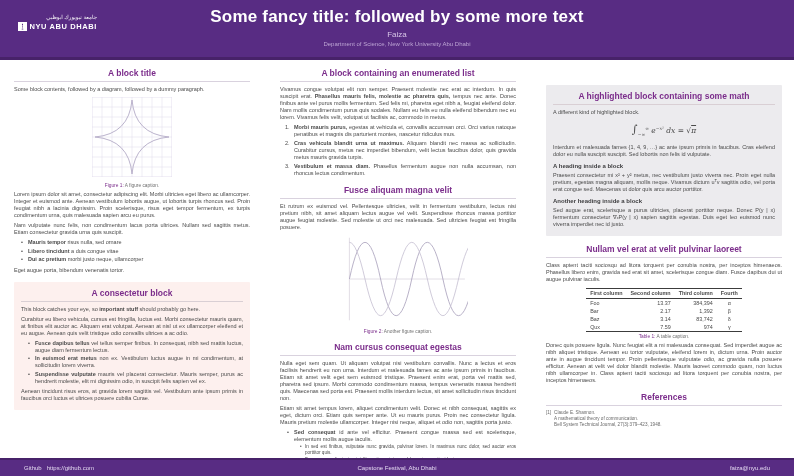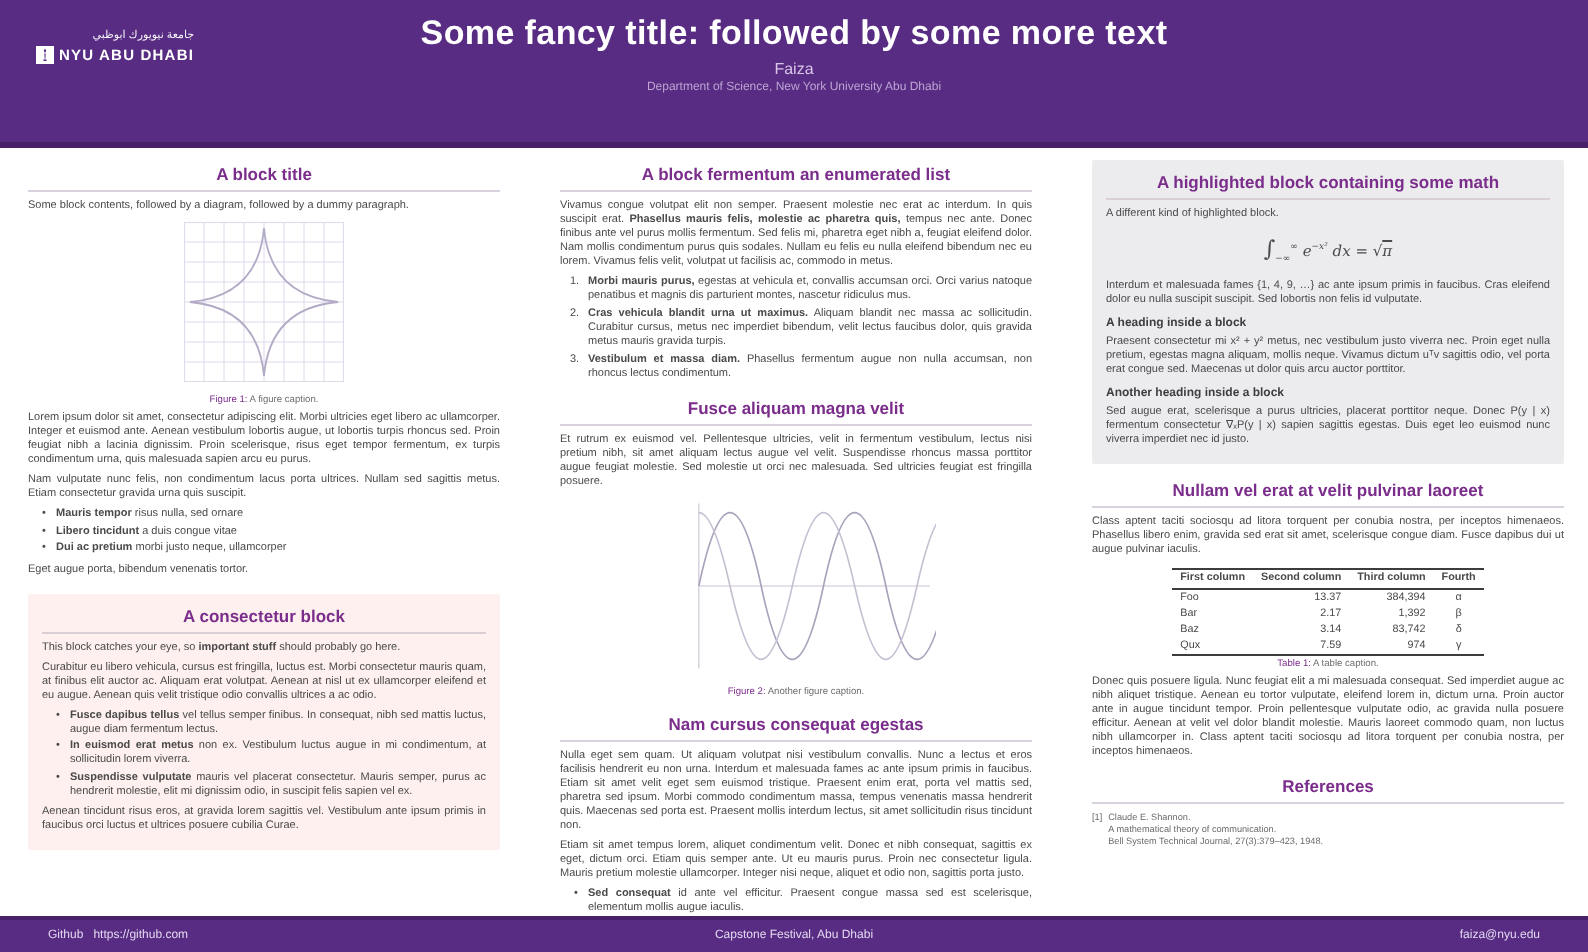--- a/index.html
+++ b/index.html
@@ -1,21 +1,21 @@
 <!DOCTYPE html>
 <html><head>
 <meta charset="utf-8">
 <style>
   html,body { margin:0; padding:0; }
   body {
     width:794px; height:476px; overflow:hidden; position:relative;
     background:#ffffff; font-family:"Liberation Sans", sans-serif;
   }
   
-  .header { height:74px; background:#582c83; position:relative; box-sizing:border-box; border-bottom:3px solid #472269; }
+  .header { height:60px; background:#582c83; position:relative; box-sizing:border-box; border-bottom:3px solid #472269; }
   .logo { position:absolute; left:18px; top:14px; color:#fff; }
   .logo-arabic { font-size:5.5px; text-align:right; letter-spacing:.3px; opacity:.95; }
   .logo-row { display:flex; align-items:center; gap:2.5px; margin-top:2px; }
   .logo-mark { width:9px; height:9px; background:#fff; display:flex; align-items:center; justify-content:center; flex:0 0 9px; }
   .logo-latin { font-size:7.5px; font-weight:bold; letter-spacing:.6px; white-space:nowrap; }
   .header-text { position:absolute; left:50%; transform:translateX(-50%); top:7px; width:560px; text-align:center; }
   .poster-title { color:#ffffff; font-weight:bold; font-size:17px; letter-spacing:.2px; }
   .poster-author { color:#d8c6e8; font-size:8px; margin-top:3px; }
   .poster-affil { color:#bda5d4; font-size:6px; margin-top:2px; }
   
@@ -35,21 +35,21 @@
   .sub li { font-size:4.6px; line-height:1.3; padding-left:5px; margin:.8px 0; }
   .sub li::before { content:"•"; position:absolute; left:0; font-size:4.6px; }
   .elist .num { position:absolute; left:-2px; color:#4a4a4a; }
   
   .figure { text-align:center; margin:4px 0 2px; }
   .caption { font-size:4.8px; color:#6e6e6e; text-align:center; margin-top:2px; }
   .cap-label { color:#7b2d8b; }
   
   .hl { padding:1px 7px 5px; margin-top:8px; border-radius:1px; }
   .hl-pink { background:#fdf0ee; }
-  .hl-gray { background:#ecebee; margin-top:1px; }
+  .hl-gray { background:#ecebee; margin-top:20px; }
   .hl .block-title { margin-top:5px; border-bottom-color:#d9cfd4; }
   .inblock-heading { font-size:6px; font-weight:bold; color:#3e3e40; margin:5px 0 1px; }
   
   .math-display { text-align:center; font-family:"DejaVu Serif", serif; font-style:italic; font-size:7.5px; color:#4a4a4a; margin:7px 0; }
   .math-display .int { font-size:11px; font-style:normal; }
   .math-display sup, .math-display sub { font-size:4.5px; }
   .math-display .rad { text-decoration:overline; }
   
   .table-wrap { margin:5px 0 2px; text-align:center; }
   table.data { margin:0 auto; border-collapse:collapse; font-size:5.4px; color:#4a4a4a; border-top:1px solid #3c3c3c; border-bottom:1px solid #3c3c3c; }
@@ -143,21 +143,21 @@
         <li><span class="lead">Fusce dapibus tellus</span><span> vel tellus semper finibus. In consequat, nibh sed mattis luctus, augue diam fermentum lectus.</span></li>
         <li><span class="lead">In euismod erat metus</span><span> non ex. Vestibulum luctus augue in mi condimentum, at sollicitudin lorem viverra.</span></li>
         <li><span class="lead">Suspendisse vulputate</span><span> mauris vel placerat consectetur. Mauris semper, purus ac hendrerit molestie, elit mi dignissim odio, in suscipit felis sapien vel ex.</span></li>
       </ul>
       <p class="p">Aenean tincidunt risus eros, at gravida lorem sagittis vel. Vestibulum ante ipsum primis in faucibus orci luctus et ultrices posuere cubilia Curae.</p>
     </div>
   </div>
 
   <div class="col">
     <div class="block first">
-      <div class="block-title">A block fermentum an enumerated list</div>
+      <div class="block-title">A block containing an enumerated list</div>
       <p class="p"><span>Vivamus congue volutpat elit non semper. Praesent molestie nec erat ac interdum. In quis suscipit erat. </span><span class="lead">Phasellus mauris felis, molestie ac pharetra quis,</span><span> tempus nec ante. Donec finibus ante vel purus mollis fermentum. Sed felis mi, pharetra eget nibh a, feugiat eleifend dolor. Nam mollis condimentum purus quis sodales. Nullam eu felis eu nulla eleifend bibendum nec eu lorem. Vivamus felis velit, volutpat ut facilisis ac, commodo in metus.</span></p>
       <ol class="elist">
         <li><span class="num">1.</span><span class="lead">Morbi mauris purus,</span><span> egestas at vehicula et, convallis accumsan orci. Orci varius natoque penatibus et magnis dis parturient montes, nascetur ridiculus mus.</span></li>
         <li><span class="num">2.</span><span class="lead">Cras vehicula blandit urna ut maximus.</span><span> Aliquam blandit nec massa ac sollicitudin. Curabitur cursus, metus nec imperdiet bibendum, velit lectus faucibus dolor, quis gravida metus mauris gravida turpis.</span></li>
         <li><span class="num">3.</span><span class="lead">Vestibulum et massa diam.</span><span> Phasellus fermentum augue non nulla accumsan, non rhoncus lectus condimentum.</span></li>
       </ol>
     </div>
 
     <div class="block">
       <div class="block-title">Fusce aliquam magna velit</div>

